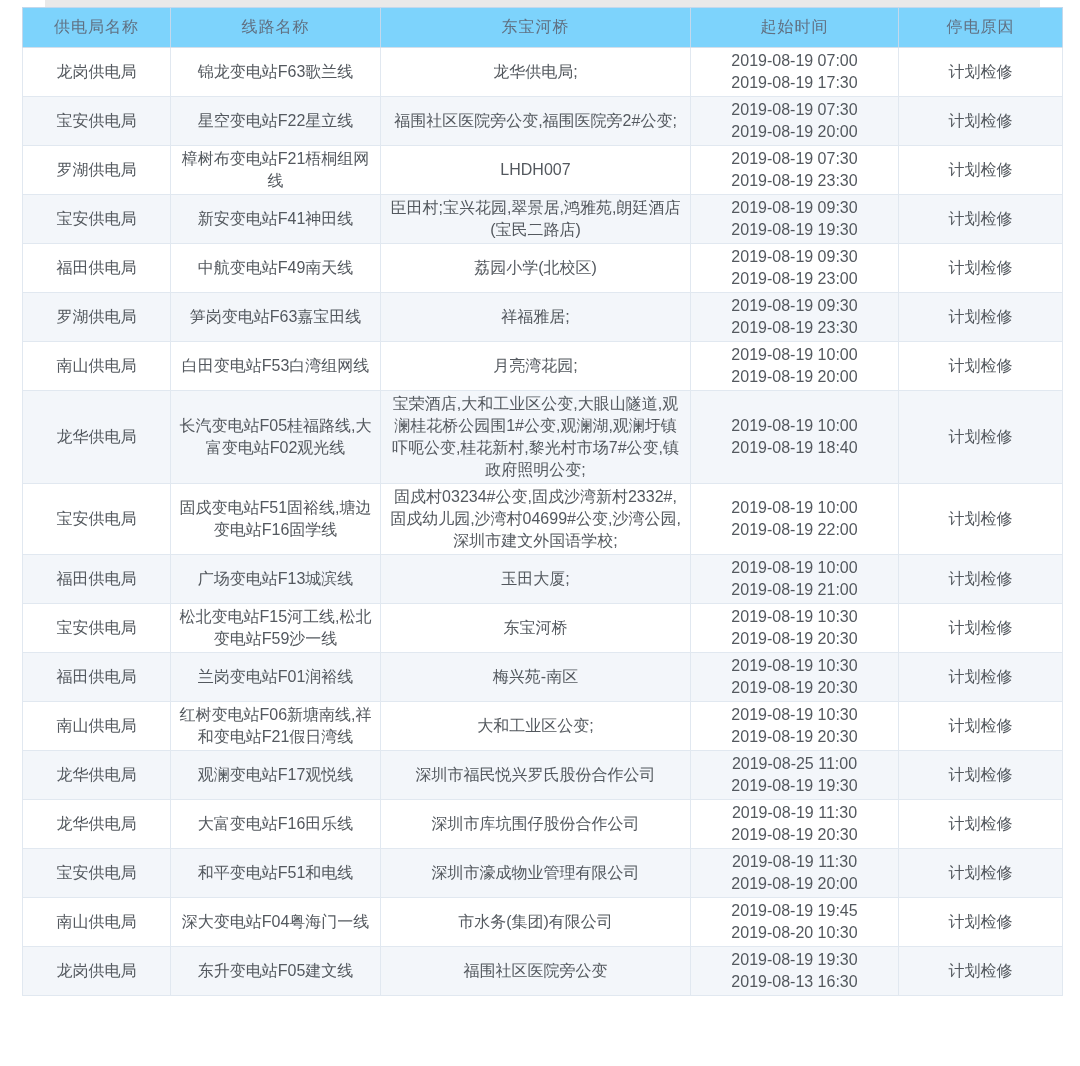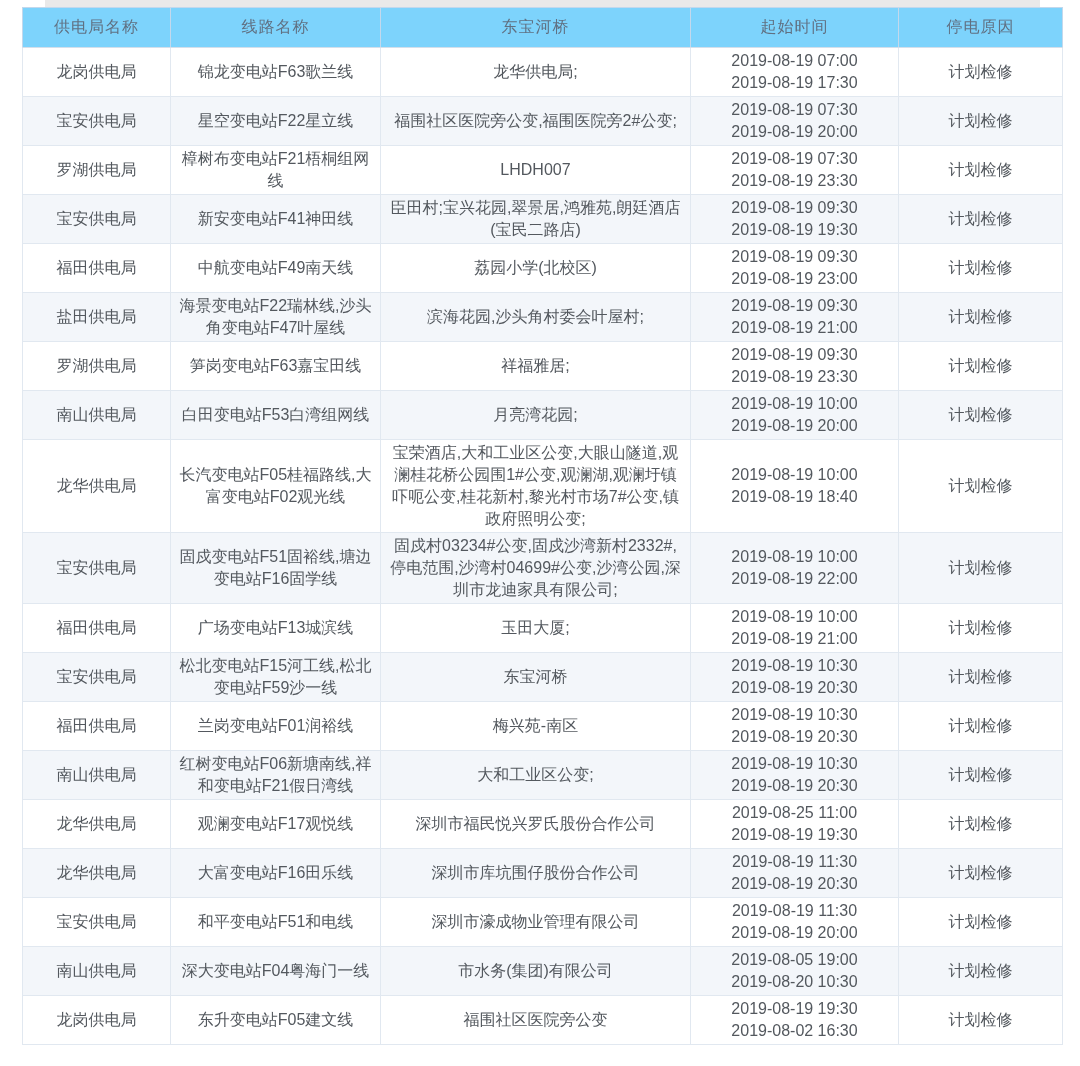--- a/index.html
+++ b/index.html
@@ -135,30 +135,20 @@
     <td class="cell-bureau">福田供电局</td>
     <td class="cell-line">中航变电站F49南天线</td>
     <td class="cell-scope">荔园小学(北校区)</td>
     <td class="cell-time">
       <span class="time-line">2019-08-19 09:30</span>
       <span class="time-line">2019-08-19 23:00</span>
     </td>
     <td class="cell-reason">计划检修</td>
   </tr>
 
-  <tr>
-    <td class="cell-bureau">盐田供电局</td>
-    <td class="cell-line">海景变电站F22瑞林线,沙头角变电站F47叶屋线</td>
-    <td class="cell-scope">滨海花园,沙头角村委会叶屋村;</td>
-    <td class="cell-time">
-      <span class="time-line">2019-08-19 09:30</span>
-      <span class="time-line">2019-08-19 21:00</span>
-    </td>
-    <td class="cell-reason">计划检修</td>
-  </tr>
 
   <tr>
     <td class="cell-bureau">罗湖供电局</td>
     <td class="cell-line">笋岗变电站F63嘉宝田线</td>
     <td class="cell-scope">祥福雅居;</td>
     <td class="cell-time">
       <span class="time-line">2019-08-19 09:30</span>
       <span class="time-line">2019-08-19 23:30</span>
     </td>
     <td class="cell-reason">计划检修</td>
@@ -182,21 +172,21 @@
     <td class="cell-time">
       <span class="time-line">2019-08-19 10:00</span>
       <span class="time-line">2019-08-19 18:40</span>
     </td>
     <td class="cell-reason">计划检修</td>
   </tr>
 
   <tr>
     <td class="cell-bureau">宝安供电局</td>
     <td class="cell-line">固戍变电站F51固裕线,塘边变电站F16固学线</td>
-    <td class="cell-scope">固戍村03234#公变,固戍沙湾新村2332#,停电范围,沙湾村04699#公变,沙湾公园,深圳市龙迪家具有限公司;</td>
+    <td class="cell-scope">固戍村03234#公变,固戍沙湾新村2332#,固戍幼儿园,沙湾村04699#公变,沙湾公园,深圳市建文外国语学校;</td>
     <td class="cell-time">
       <span class="time-line">2019-08-19 10:00</span>
       <span class="time-line">2019-08-19 22:00</span>
     </td>
     <td class="cell-reason">计划检修</td>
   </tr>
 
   <tr>
     <td class="cell-bureau">福田供电局</td>
     <td class="cell-line">广场变电站F13城滨线</td>
@@ -272,31 +262,31 @@
       <span class="time-line">2019-08-19 20:00</span>
     </td>
     <td class="cell-reason">计划检修</td>
   </tr>
 
   <tr>
     <td class="cell-bureau">南山供电局</td>
     <td class="cell-line">深大变电站F04粤海门一线</td>
     <td class="cell-scope">市水务(集团)有限公司</td>
     <td class="cell-time">
-      <span class="time-line">2019-08-05 19:00</span>
+      <span class="time-line">2019-08-19 19:45</span>
       <span class="time-line">2019-08-20 10:30</span>
     </td>
     <td class="cell-reason">计划检修</td>
   </tr>
 
   <tr>
     <td class="cell-bureau">龙岗供电局</td>
     <td class="cell-line">东升变电站F05建文线</td>
     <td class="cell-scope">福围社区医院旁公变</td>
     <td class="cell-time">
       <span class="time-line">2019-08-19 19:30</span>
-      <span class="time-line">2019-08-02 16:30</span>
+      <span class="time-line">2019-08-13 16:30</span>
     </td>
     <td class="cell-reason">计划检修</td>
   </tr>
 </tbody>
   </table>
 </div>
 
 </body></html>

